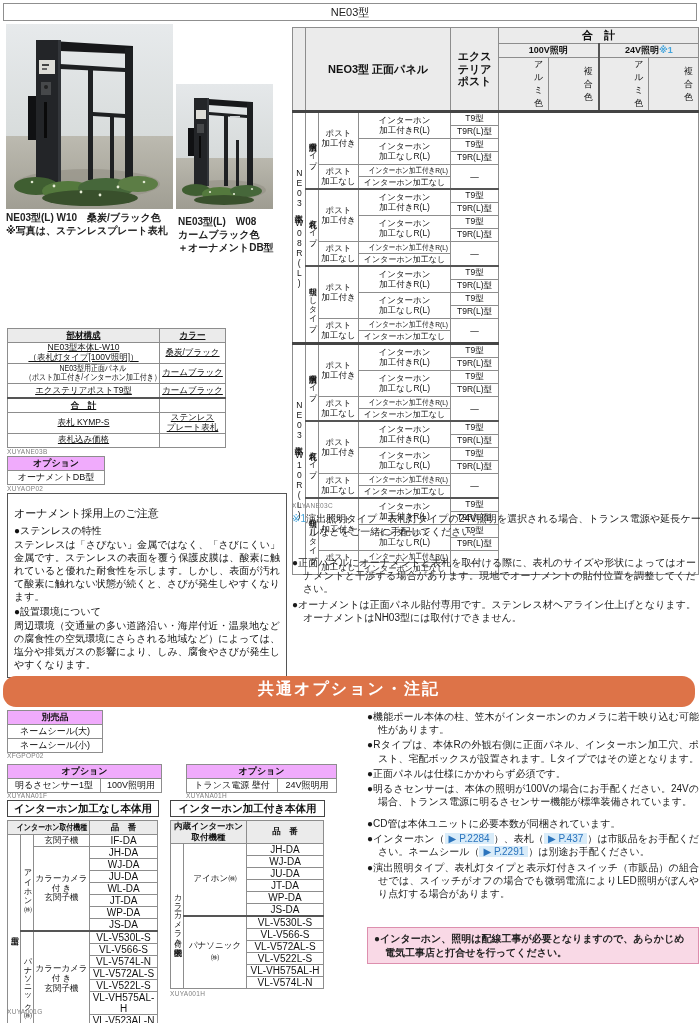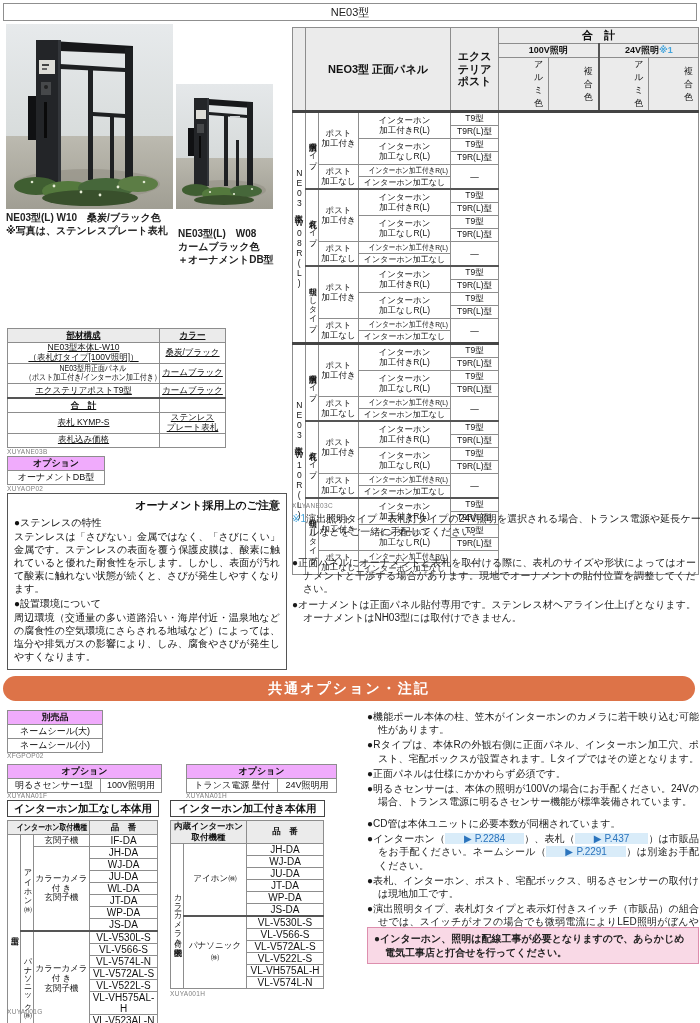--- a/index.html
+++ b/index.html
@@ -7,21 +7,21 @@
         font-family:"Liberation Sans","DejaVu Sans",sans-serif;color:#111;}
   
   #title-bar{position:absolute;left:3px;top:3px;width:692px;height:16px;border:1px solid #8f8f8f;
              font-size:11px;line-height:16px;text-align:center;color:#222;}
   
   .photo{position:absolute;overflow:hidden;}
   #photo-left{left:6px;top:24px;width:167px;height:185px;}
   #photo-right{left:176px;top:84px;width:97px;height:125px;}
   .caption{position:absolute;font-size:10px;line-height:1.28;color:#222;font-weight:bold;}
   #caption-left{left:6px;top:212px;width:172px;}
-  #caption-right{left:178px;top:228px;width:118px;}
+  #caption-right{left:178px;top:216px;width:118px;}
   
   .tbl{border-collapse:collapse;background:#fff;border:1.5px solid #444;table-layout:fixed;}
   .tbl td,.tbl th{border:1px solid #8d8d8d;padding:0 2px;font-size:9px;color:#111;
                   text-align:center;vertical-align:middle;overflow:hidden;}
   .tbl th{background:#ebebeb;font-weight:bold;}
   .tbl th.sub{font-weight:normal;background:#ebebeb;padding-left:32px;}
   .pre{white-space:pre-line;line-height:1.15;}
   .b{font-weight:bold;}
   .v{writing-mode:vertical-rl;text-orientation:upright;padding:1px 0;line-height:1;}
   .squeeze{display:inline-block;transform:scaleX(.82);transform-origin:center;white-space:pre;}
@@ -42,40 +42,40 @@
   .mtx tr.block-start>td{border-top:2px solid #555;}
   .mtx thead{border-bottom:2px solid #444;}
   .thickleft{border-left:2px solid #555 !important;}
   .price-empty{background:#fff;border:none;border-left:1px solid #8d8d8d;}
   
   .notecol{position:absolute;}
   .notecol p{margin:0 0 2px;font-size:10px;line-height:1.32;color:#1a1a1a;
              padding-left:11px;text-indent:-11px;text-align:justify;}
   #note1{position:absolute;left:292px;top:512px;width:402px;font-size:10px;line-height:1.32;
          padding-left:17px;text-indent:-17px;text-align:justify;color:#1a1a1a;}
-  .plink{color:#2b74bd;background:#d9ecf9;padding:0 19px;}
+  .plink{color:#2b74bd;background:#d9ecf9;padding:0 4px;}
   
   #spec-wrap{position:absolute;left:7px;top:328px;}
   .spec{width:218px;text-decoration:underline;}
   .spec td,.spec th{height:13px;font-size:8.5px;}
   .spec tr.thicktop>td{border-top:2px solid #555;}
   #opt-ornament{position:absolute;left:7px;top:456px;}
   .minitbl{border-collapse:collapse;border:1.5px solid #444;}
   .minitbl td,.minitbl th{border:1px solid #8d8d8d;font-size:9px;height:13px;padding:0 4px;
                           text-align:center;vertical-align:middle;}
   .minitbl th{background:#f0abfc;font-weight:bold;}
   
   #notice-box{position:absolute;left:7px;top:493px;width:280px;border:1px solid #555;
               padding:4px 6px 6px;box-sizing:border-box;background:#fff;}
-  #notice-box .nb-title{font-size:11px;font-weight:bold;margin:0 0 3px;text-align:right;}
+  #notice-box .nb-title{font-size:11px;font-weight:normal;margin:8px 0 3px;}
   #notice-box .nb-h{font-size:10px;margin:2px 0 0;}
   #notice-box .nb-b{font-size:10px;line-height:1.3;margin:0;text-align:justify;}
   
-  #banner{position:absolute;left:3px;top:676px;width:692px;height:25px;border-radius:13px;
-          background:#dd7348;color:#fff;font-size:14px;font-weight:bold;line-height:25px;
+  #banner{position:absolute;left:3px;top:676px;width:692px;height:31px;border-radius:13px;
+          background:#dd7348;color:#fff;font-size:16px;font-weight:bold;line-height:25px;
           text-align:center;letter-spacing:2px;}
   
   #sep-sale{position:absolute;left:7px;top:710px;}
   #opt-sensor{position:absolute;left:7px;top:764px;}
   #opt-trans{position:absolute;left:186px;top:764px;}
   .sechead{position:absolute;border:1px solid #444;font-weight:bold;font-size:10.5px;
            line-height:15px;height:15px;text-align:center;background:#fff;}
   #sechead-left{left:7px;top:800px;width:150px;}
   #sechead-right{left:170px;top:800px;width:153px;}
   
@@ -669,19 +669,18 @@
 
   <div id="notes1" class="notecol">
       <p>●機能ポール本体の柱、笠木がインターホンのカメラに若干映り込む可能性があります。</p>
       <p>●Rタイプは、本体Rの外観右側に正面パネル、インターホン加工穴、ポスト、宅配ボックスが設置されます。Lタイプではその逆となります。</p>
       <p>●正面パネルは仕様にかかわらず必須です。</p>
       <p>●明るさセンサーは、本体の照明が100Vの場合にお手配ください。24Vの場合、トランス電源に明るさセンサー機能が標準装備されています。</p>
     </div>
   <div id="notes2" class="notecol">
       <p>●CD管は本体ユニットに必要本数が同梱されています。</p>
       <p>●インターホン（<span class="plink">▶ P.2284</span>）、表札（<span class="plink">▶ P.437</span>）は市販品をお手配ください。ネームシール（<span class="plink">▶ P.2291</span>）は別途お手配ください。</p>
-      <p>●表札、インターホン、ポスト、宅配ボックス、明るさセンサーの取付けは現地加工です。</p>
       <p>●演出照明タイプ、表札灯タイプと表示灯付きスイッチ（市販品）の組合せでは、スイッチがオフの場合でも微弱電流によりLED照明がぼんやり点灯する場合があります。</p>
     </div>
 
   <div id="warning-box">●インターホン、照明は配線工事が必要となりますので、あらかじめ電気工事店と打合せを行ってください。</div>
 
 </div>
 
 </body></html>

